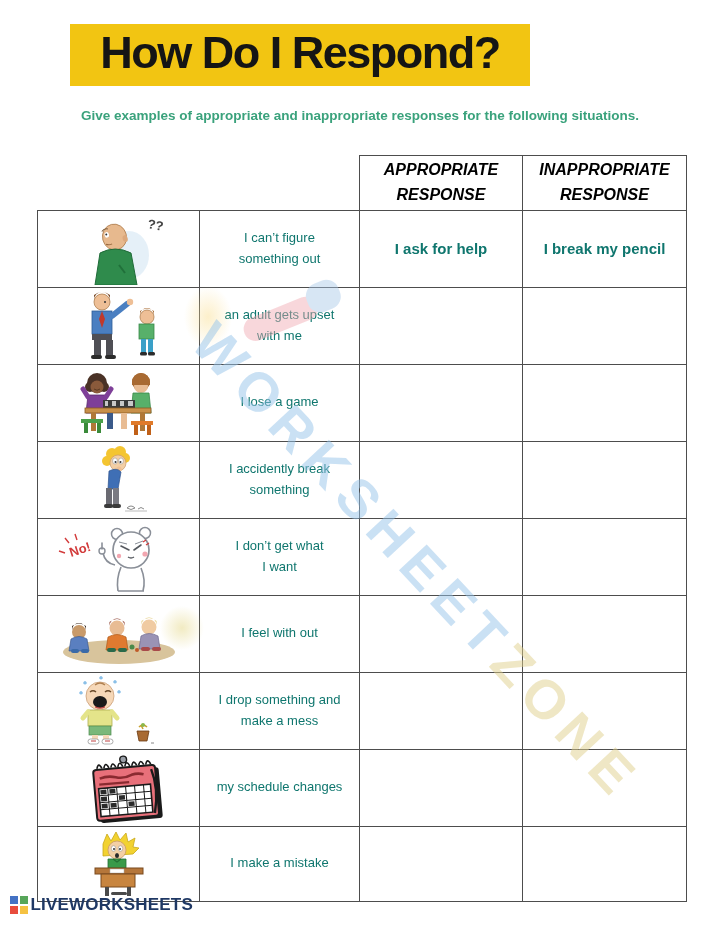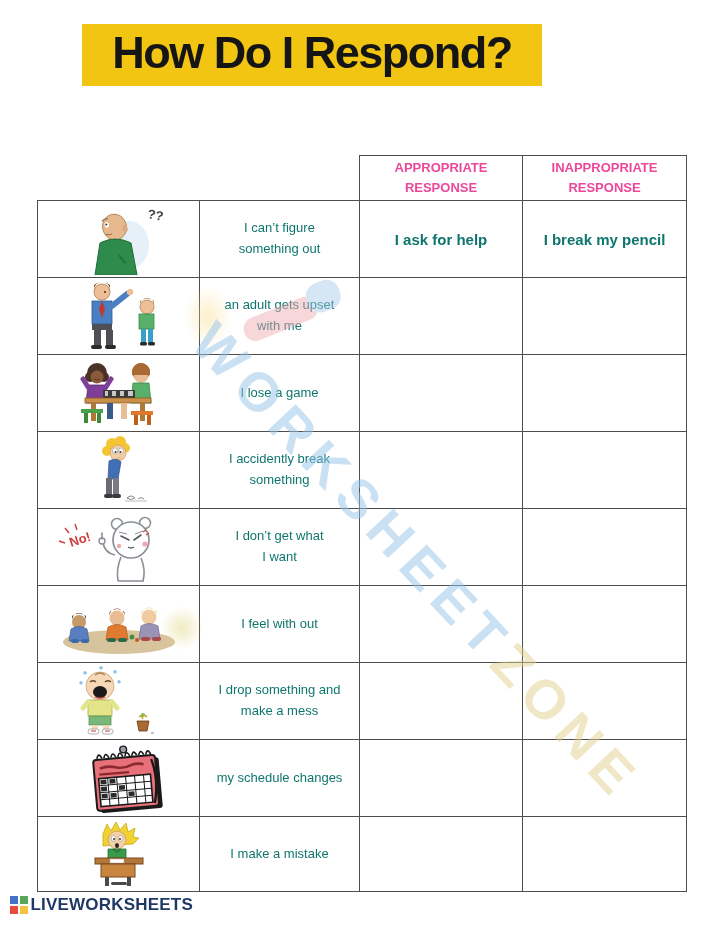--- a/index.html
+++ b/index.html
@@ -3,39 +3,39 @@
 <meta charset="utf-8">
 <style>
   html,body { margin:0; padding:0; }
   body {
     width:720px; height:928px; background:#ffffff; position:relative;
     font-family:"Liberation Sans", sans-serif; overflow:hidden;
   }
   #page { position:absolute; inset:0; background:#fff; }
 
   
-  .title-wrap { position:absolute; top:24px; left:0; width:600px; text-align:center; z-index:3;padding-left:12px; }
+  .title-wrap { position:absolute; top:24px; left:0; width:600px; text-align:center; z-index:3; }
   .title-highlight {
     display:inline-block; background:#F2C512; color:#151515;
     font-size:45px; font-weight:bold; letter-spacing:-1.5px;
     padding:5px 30px 10px; line-height:1.05;
   }
   .subtitle {
     position:absolute; top:108px; left:0; width:720px; text-align:center;
     color:#3AA27C; font-size:13.5px; font-weight:bold; z-index:3;
   }
 
   
   table.sheet-table {
     position:absolute; left:37px; top:155px; border-collapse:collapse;
     table-layout:fixed; z-index:2;
   }
   .sheet-table td { border:1px solid #4d4d4d; text-align:center; vertical-align:middle; padding:2px 8px; }
   td.hdr-spacer { border:none; }
-  td.hdr { font-size:13px; font-weight:bold; color:#ec4899; white-space:pre-line; line-height:1.55; }
+  td.hdr { font-size:16px; font-weight:bold; color:#000000; white-space:pre-line; line-height:1.55;font-style:italic; }
   tr.hdr-row { height:42px; }
   tr.body-row { height:77px; }
   tr.body-row:last-child { height:74px; }
   td.situation { font-size:13px; color:#0f766e; white-space:pre-line; line-height:1.6; }
   td.response { font-size:15px; font-weight:bold; color:#0f766e; }
   td.img-cell { padding:1px; }
   td.img-cell svg { display:block; margin:0 auto; }
 
   
   .watermark-text {
@@ -59,20 +59,21 @@
   .brand-text { color:#1F3864; font-weight:bold; font-size:17px; letter-spacing:0.2px; }
 </style>
 </head>
 <body>
 
 <div id="page">
 
   <div class="title-wrap">
     <span class="title-highlight">How Do I Respond?</span>
   </div>
+  <div class="subtitle">Give examples of appropriate and inappropriate responses for the following situations.</div>
 
   <div class="glow-a"></div>
   <div class="glow-b"></div>
   <svg class="pencil-mark" width="130" height="95" viewBox="0 0 130 95">
     <g transform="rotate(-22 65 47)">
       <rect x="18" y="38" width="78" height="24" rx="12" fill="#F0A8B0"></rect>
       <rect x="88" y="30" width="34" height="30" rx="13" fill="#A8C8E8"></rect>
     </g>
   </svg>
   <div class="watermark-text">

